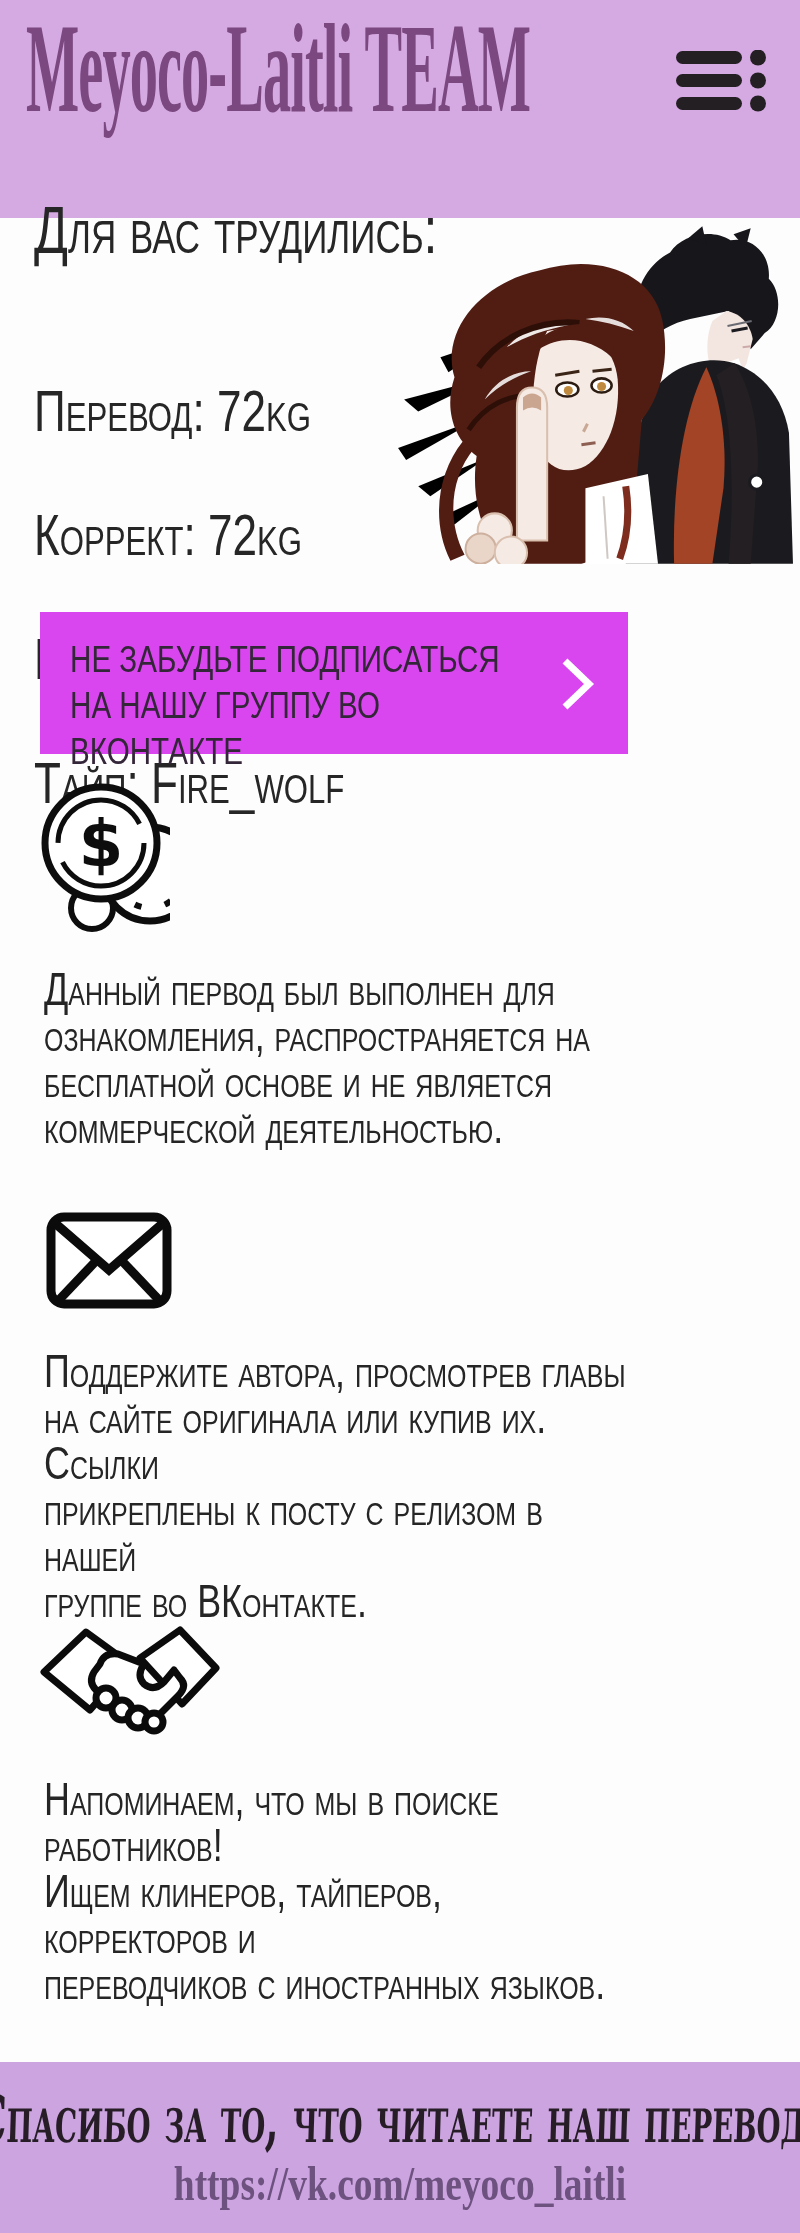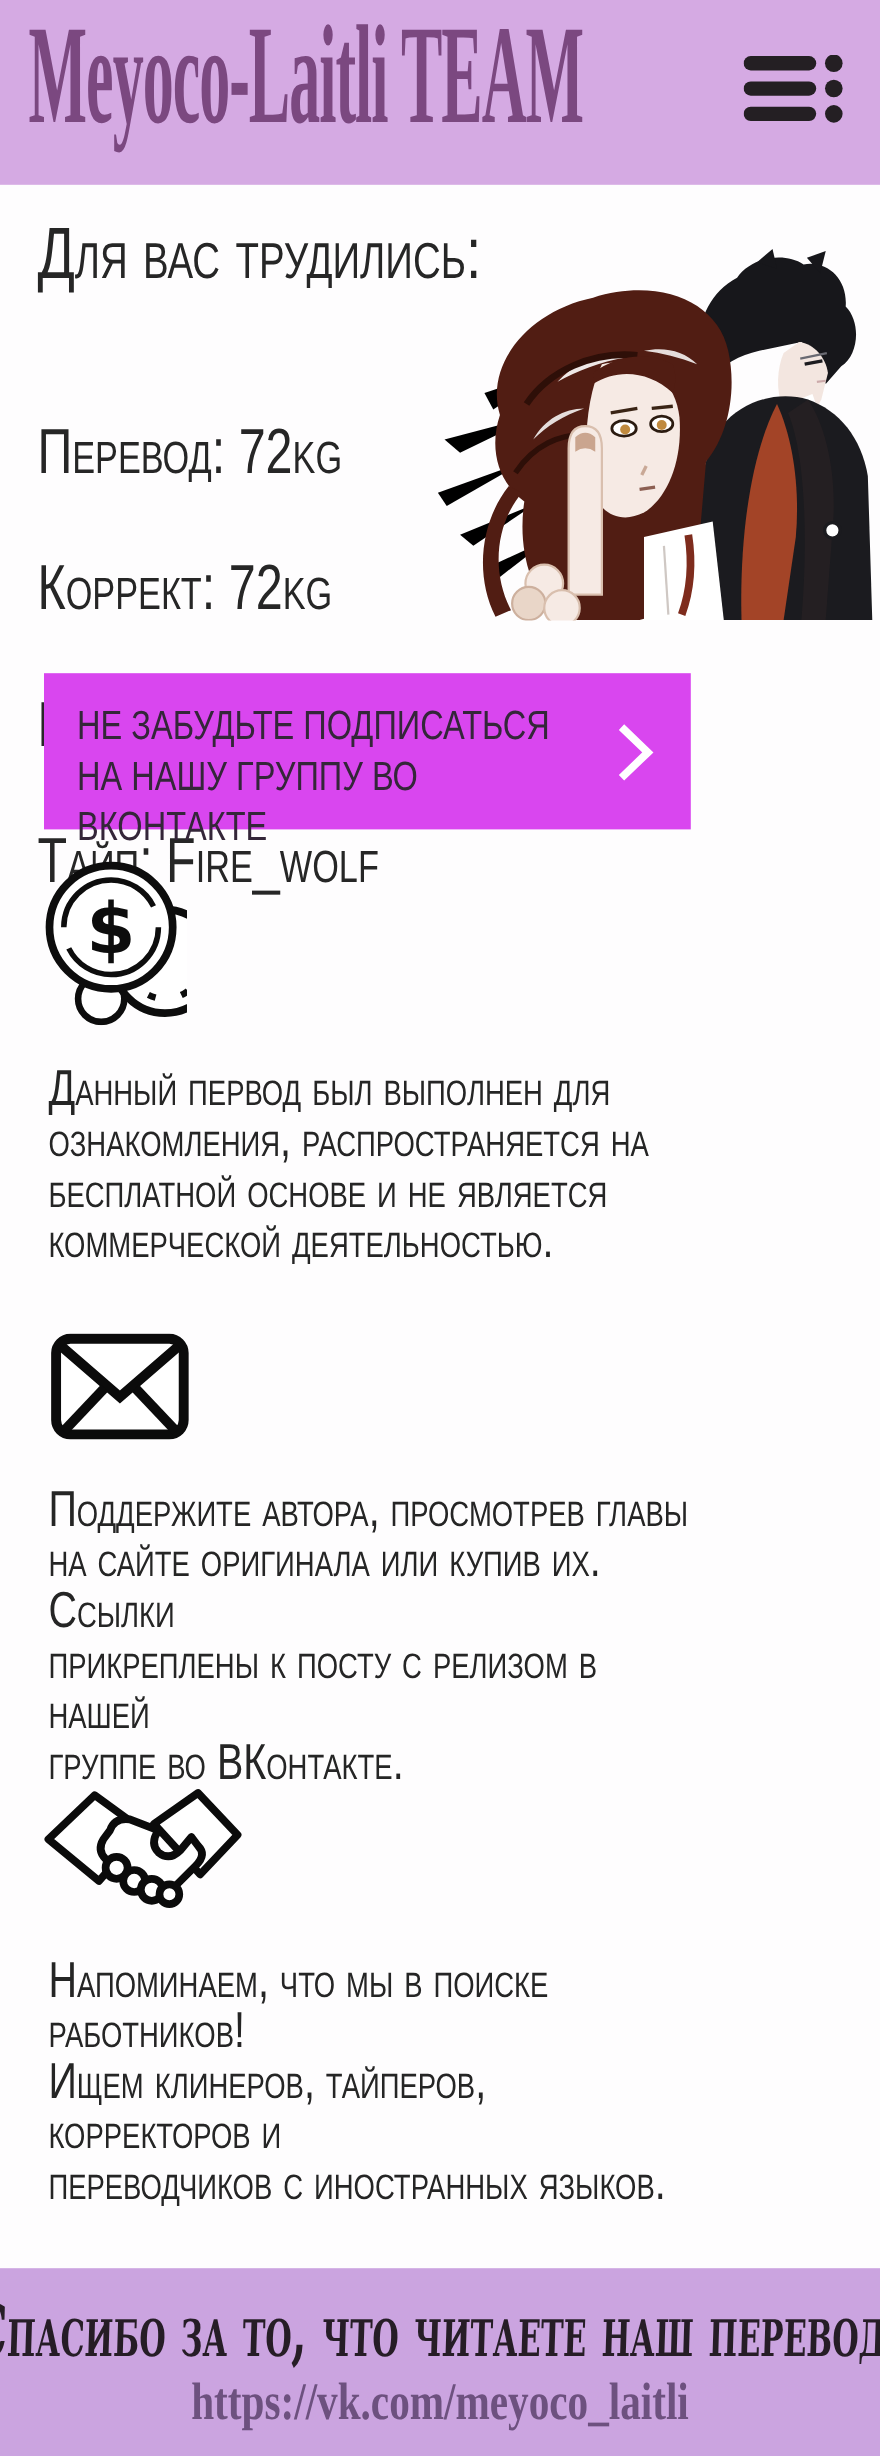--- a/index.html
+++ b/index.html
@@ -1,20 +1,20 @@
 <!DOCTYPE html>
 <html><head>
 <meta charset="utf-8">
 <style>
   html,body{margin:0;padding:0;background:#ffffff;}
   .page{position:relative;width:800px;height:2233px;background:#fefdfe;overflow:hidden;
         font-family:"Liberation Sans",sans-serif;color:#242424;}
 
   
-  .header{position:absolute;left:0;top:0;width:800px;height:168px;background:#d5aae3;}
+  .header{position:absolute;left:0;top:0;width:800px;height:218px;background:#d5aae3;}
   .team-title{position:absolute;left:26px;top:4px;font-family:"Liberation Serif",serif;
         font-weight:bold;font-size:128px;line-height:1;color:#7b4880;letter-spacing:-2px;
         transform:scaleX(0.44);transform-origin:left top;white-space:nowrap;}
   .menu-icon{position:absolute;left:676px;top:50px;cursor:pointer;}
 
   
   .sc{font-variant:small-caps;white-space:pre-line;}
   .heading{position:absolute;left:34px;top:196px;font-size:66px;line-height:1.05;
         transform:scaleX(0.76);transform-origin:left top;white-space:nowrap;color:#262626;}
   .credits{position:absolute;left:34px;top:318px;font-size:58px;line-height:62px;

